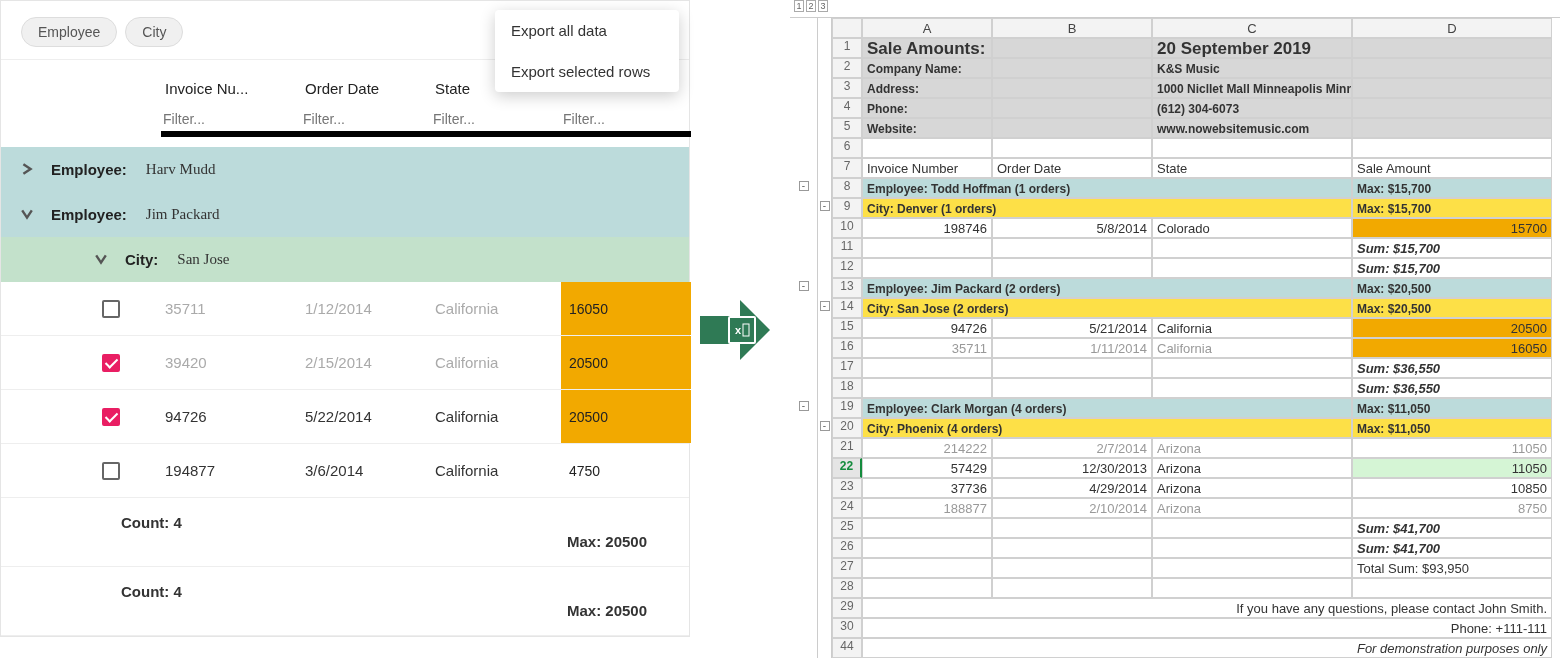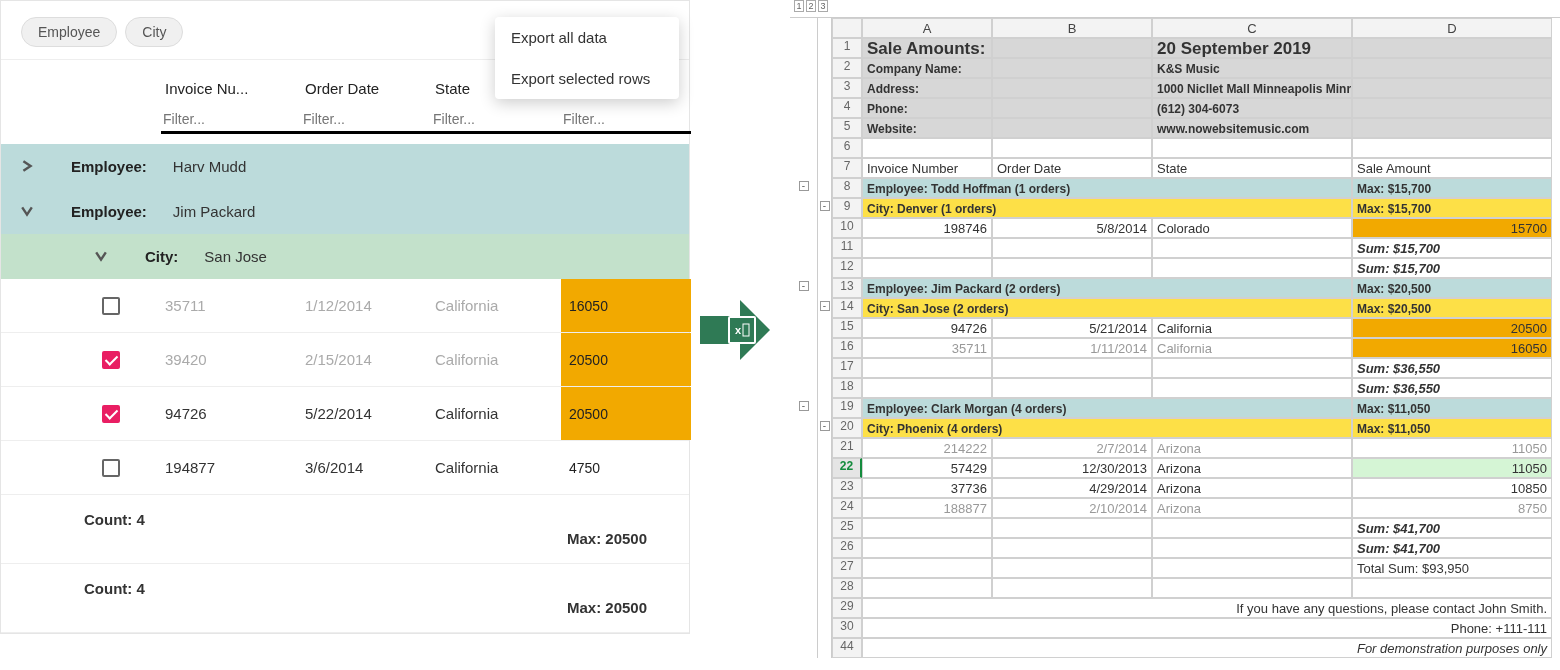--- a/index.html
+++ b/index.html
@@ -4,39 +4,39 @@
 <style>
   * { box-sizing: border-box; margin:0; padding:0; }
   body { font-family: Arial, Helvetica, sans-serif; font-size:14px; color:#333; width:1560px; height:670px; overflow:hidden; background:#fff; position:relative;}
   .container { display:flex; gap:0; align-items:flex-start; }
   .left-pane { width:690px; border:1px solid #e5e5e5; background:#fff; position:relative;}
   .chips { display:flex; gap:8px; padding:16px 20px 12px; border-bottom:1px solid #eee;}
   .chip { background:#f0f0f0; border:1px solid #ddd; border-radius:20px; padding:6px 16px; font-size:14px; color:#555; cursor:pointer;}
   .headers { display:grid; grid-template-columns:60px 100px 140px 130px 130px 130px; padding:14px 0 4px; }
   .headers .cell { font-size:15px; color:#222; padding:6px 4px;}
   .filters { display:grid; grid-template-columns:60px 100px 140px 130px 130px 130px; padding:0 0 10px;}
-  .filter-input { border:none; border-bottom:3px solid #000000; padding:4px 2px; font-size:14px; color:#a21caf; outline:none; width:100%; background:transparent;}
-  .group-row { display:flex; align-items:center; padding:14px 20px; font-size:15px; font-weight:600;gap:20px;}
+  .filter-input { border:none; border-bottom:6px solid #000000; padding:4px 2px; font-size:14px; color:#a21caf; outline:none; width:100%; background:transparent;}
+  .group-row { display:flex; align-items:center; padding:14px 20px; font-size:15px; font-weight:600;}
   .group-row.emp { background:#bcdbdb; }
   .group-row.emp2 { background:#bcdbdb; overflow:hidden;}
   .group-row.city { background:#c3e1cb; }
   .group-row .chev { margin-right:18px; }
   .group-row .label { color:#222; font-weight:700;}
-  .group-row .val { font-weight:400; margin-left:6px;}
+  .group-row .val { font-weight:400; margin-left:19px;font-family:Liberation Serif, serif;}
   .data-row { display:grid; grid-template-columns:60px 100px 140px 130px 130px 130px; align-items:center; height:54px; border-bottom:1px solid #eee;}
   .data-row .cell { padding:4px; font-size:15px;}
   .data-row .muted { color:#aaa;}
   .amount { background:#f2a900; color:#222; height:100%; display:flex; align-items:center; padding-left:8px;}
   .checkbox { width:18px; height:18px; border:2px solid #666; border-radius:2px; margin:auto;}
   .checkbox.checked { background:#e91e63; border-color:#e91e63; position:relative;}
   .checkbox.checked::after { content:''; position:absolute; left:4px; top:0px; width:5px; height:10px; border:solid #fff; border-width:0 2px 2px 0; transform:rotate(45deg);}
   .summary { display:grid; grid-template-columns:160px 1fr 130px 130px; padding:16px 0; border-bottom:1px solid #eee; font-weight:700; font-size:15px;}
-  .summary .s1 { grid-column:1; padding-left:83px; white-space:nowrap;}
+  .summary .s1 { grid-column:1; padding-left:120px; white-space:nowrap;}
   .summary .s2 { grid-column:4; padding-left:8px; white-space:nowrap;margin-top:19px;}
-  .menu { position:absolute; top:16px; right:10px; background:#fff; box-shadow:0 4px 16px rgba(0,0,0,0.2); border-radius:4px; width:184px; z-index:10;}
+  .menu { position:absolute; top:9px; right:10px; background:#fff; box-shadow:0 4px 16px rgba(0,0,0,0.2); border-radius:4px; width:184px; z-index:10;}
   .menu-item { padding:12px 16px; font-size:15px; cursor:pointer;}
   .chev svg { width:12px; height:12px; }
 
   .arrow-block { width:100px; display:flex; align-items:center; justify-content:center; padding-top:300px;}
   .export-arrow { position:relative; width:80px; height:60px; }
   .arrow-body { position:absolute; left:0; top:16px; width:40px; height:28px; background:#2f7a55;}
   .arrow-head { position:absolute; left:40px; top:0; width:0; height:0; border-top:30px solid transparent; border-bottom:30px solid transparent; border-left:30px solid #2f7a55;}
   .arrow-badge { position:absolute; left:28px; top:16px; width:28px; height:28px; background:#2f7a55; border:2px solid #fff; border-radius:2px; display:flex; align-items:center; justify-content:center;}
   .xl-icon { color:#fff; font-size:12px; }
 

